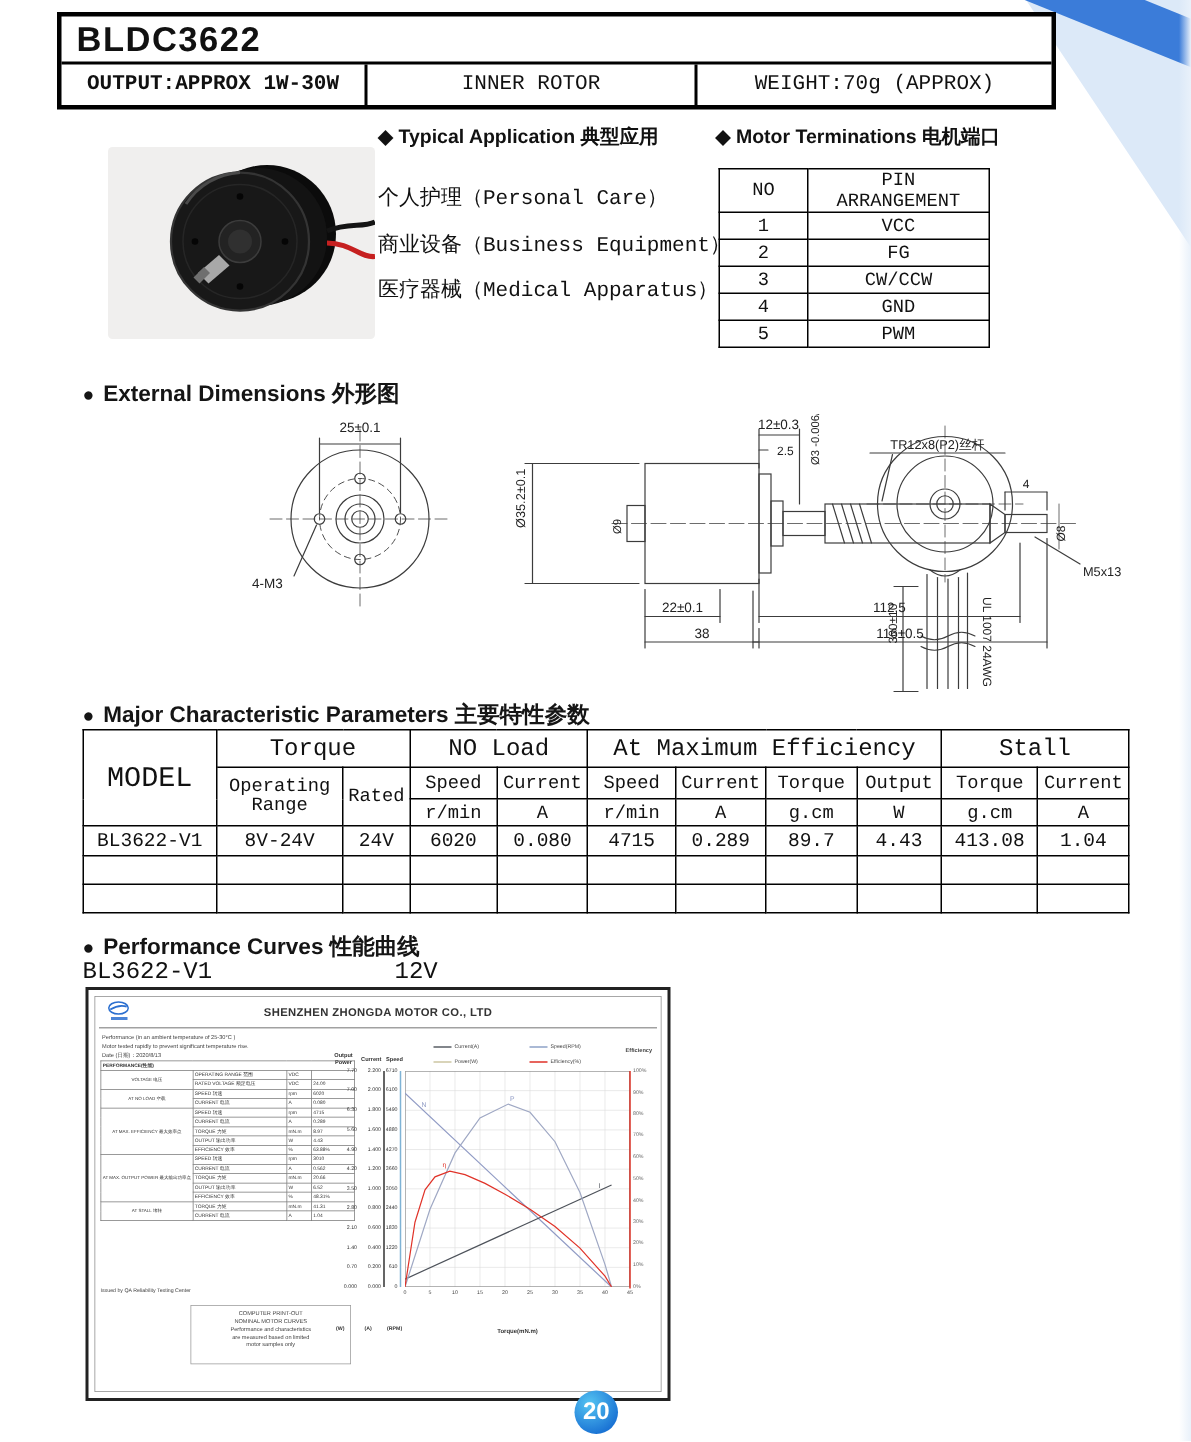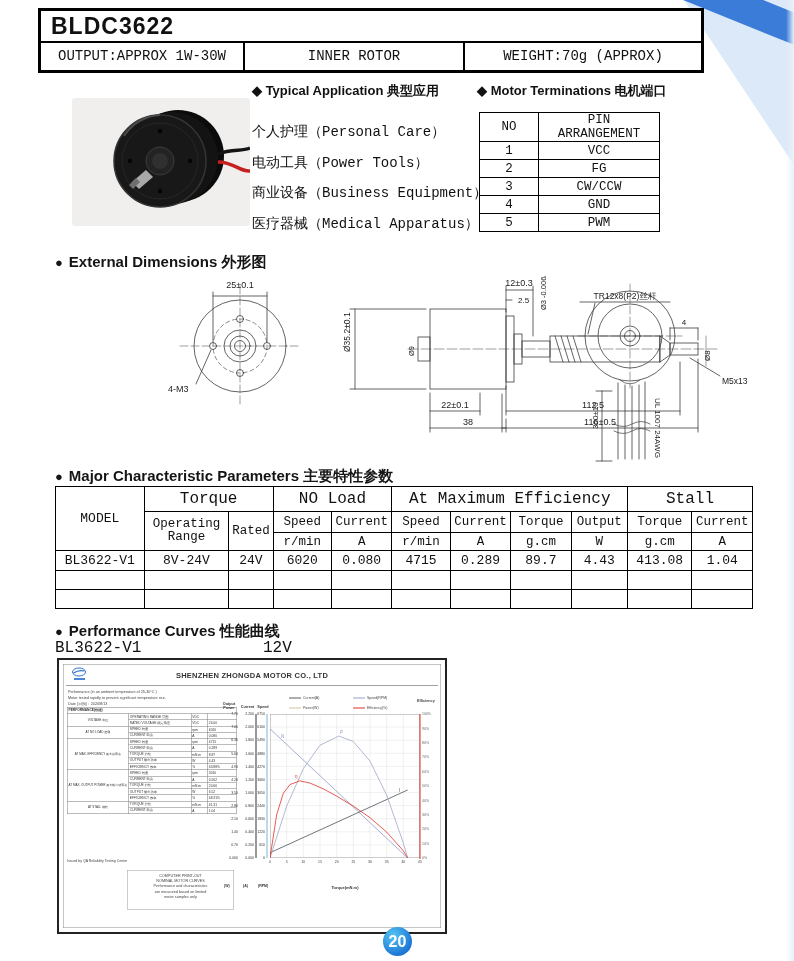--- a/index.html
+++ b/index.html
@@ -16,40 +16,40 @@
   .edge-right{position:absolute;right:0;top:0;width:8px;height:100%;
     background:linear-gradient(to left,#e9f1fa,rgba(255,255,255,0));}
 
   
   .hdr{left:38px;top:8px;width:660px;border:3px solid #000;background:#fff;}
   .hdr-title{height:30px;line-height:30px;padding-left:10px;font-weight:bold;
     font-size:23px;letter-spacing:1px;border-bottom:2px solid #000;}
   .hdr-row{display:flex;height:27px;}
   .hdr-cell{line-height:27px;text-align:center;font-family:"Liberation Mono",monospace;
     font-size:14px;white-space:nowrap;overflow:hidden;}
-  .hdr-c1{width:202px;border-right:2px solid #000;}
+  .hdr-c1{width:202px;border-right:2px solid #000;font-weight:bold;}
   .hdr-c2{width:218px;border-right:2px solid #000;}
   .hdr-c3{flex:1;}
 
   .diamond-head{font-weight:bold;font-size:13px;white-space:nowrap;}
 
   .app-line{height:18.5px;font-family:Liberation Mono, monospace;font-size:14px;white-space:nowrap;margin-top:12px;}
 
   table.term{border-collapse:collapse;font-family:"Liberation Mono",monospace;font-size:12.5px;}
   table.term td,table.term th{border:1.5px solid #000;text-align:center;height:17px;padding:0 4px;font-weight:normal;}
   .term-no{width:50px;}.term-pin{width:112px;}
 
   .sec-head{display:flex;align-items:center;font-weight:bold;font-size:15px;color:#151515;}
   .sec-bullet{font-size:13px;margin-right:6px;}
 
   
   table.params{border-collapse:collapse;table-layout:fixed;width:698px;background:#fff;
     font-family:"Liberation Mono",monospace;}
   table.params td{border:1.5px solid #000;text-align:center;padding:0;overflow:hidden;}
-  .p-model{font-size:13px;}
+  .p-model{font-size:19px;}
   .p-group{font-size:16px;height:24px;}
   .p-sub{font-size:12.5px;line-height:13px;height:20px;}
   .p-unit{font-size:12.5px;height:17px;}
   .p-data td{font-size:13px;height:19px;}
   .p-empty td{height:18px;}
 
   
   .chart-card{left:57px;top:658px;width:386px;height:272px;border:2px solid #222;
     background:#fff;overflow:hidden;}
   .chart-scale{position:absolute;left:0;top:0;width:772px;height:544px;
@@ -129,21 +129,20 @@
       <circle cx="88" cy="63" r="8" fill="#303030"></circle>
       <polygon points="60,84 74,72 81,79 67,91" fill="#a8a8a8"></polygon>
       <polygon points="57,87 64,80 68,84 61,91" fill="#6f6f6f"></polygon>
       <path d="M146,56 C160,50 170,54 178,50" stroke="#141414" stroke-width="3.4" fill="none"></path>
       <path d="M146,64 C162,64 168,74 178,73" stroke="#c62020" stroke-width="3.4" fill="none"></path>
     </svg>
   </div>
 
   <div class="abs" style="left:252px;top:111px;" id="app-list">
       <div class="app-line">个人护理（Personal Care）</div>
-      <div class="app-line">电动工具（Power Tools）</div>
       <div class="app-line">商业设备（Business Equipment）</div>
       <div class="app-line">医疗器械（Medical Apparatus）</div>
     </div>
 
   <table class="term abs" style="left:479px;top:112px;">
     <thead>
       <tr>
         <th class="term-no">NO</th>
         <th class="term-pin">PIN ARRANGEMENT</th>
       </tr>

